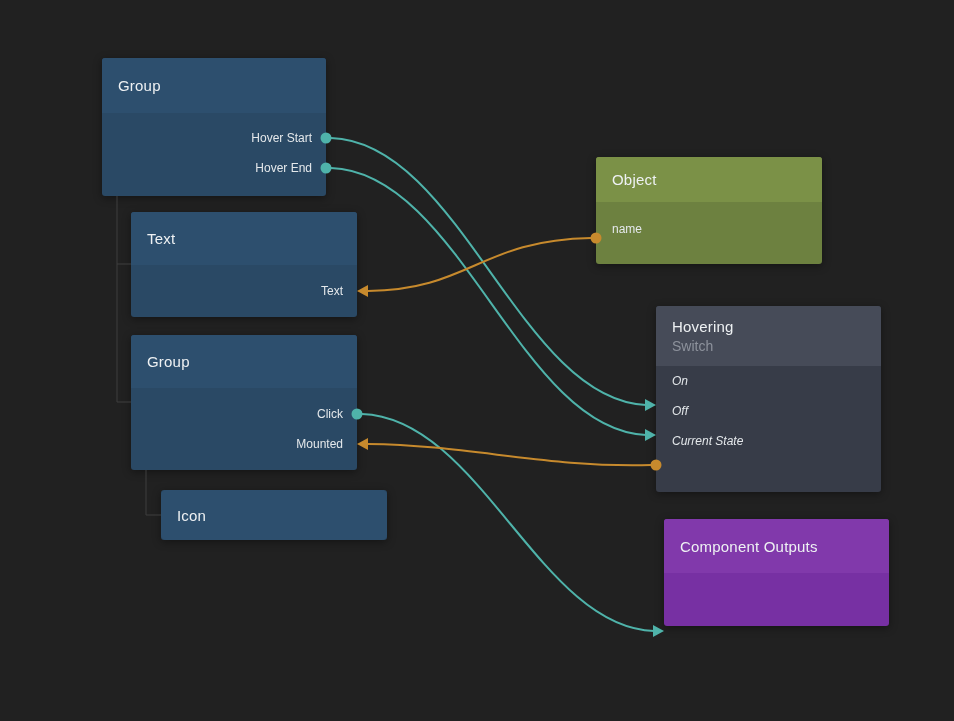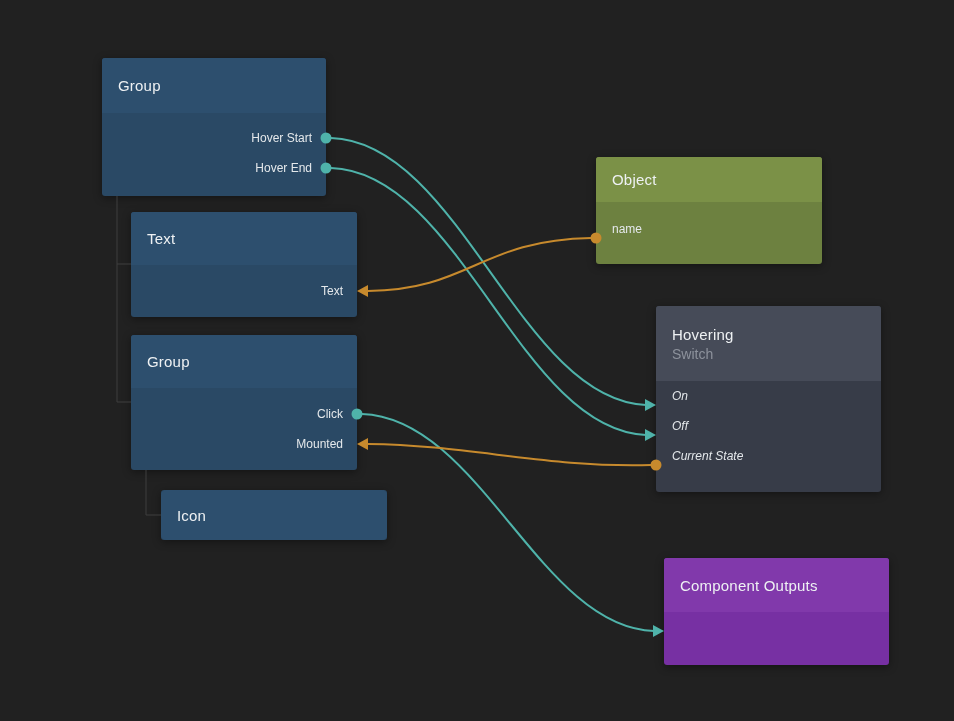--- a/index.html
+++ b/index.html
@@ -125,38 +125,38 @@
       <div class="node-title">Object</div>
     </div>
     <div class="ports" style="padding-top:12px;">
       <div class="port in">
         <span>name</span>
       </div>
     </div>
   </div>
 
   <div class="node slate" style="left:656px; top:306px; width:225px; height:186px;">
-    <div class="node-header" style="height:75px;">
+    <div class="node-header" style="height:60px;">
       <div class="node-title">Hovering</div>
       <div class="node-sub">Switch</div>
     </div>
     <div class="ports" style="font-style:italic;">
       <div class="port in">
         <span>On</span>
       </div>
       <div class="port in">
         <span>Off</span>
       </div>
       <div class="port in">
         <span>Current State</span>
       </div>
     </div>
   </div>
 
-  <div class="node purple" style="left:664px; top:558px; width:225px; height:107px;">
+  <div class="node purple" style="left:664px; top:519px; width:225px; height:107px;">
     <div class="node-header" style="height:54px;">
       <div class="node-title">Component Outputs</div>
     </div>
   </div>
 
   <svg class="overlay" viewBox="0 0 954 721">
 
     <path d="M117,196 L117,402 M117,264 L131,264 M117,402 L131,402 M146,470 L146,515 L161,515" fill="none" stroke-width="1" stroke="#3e3e3e"></path>
 
     <path d="M 331 138 C 460 142, 520 400, 646 405" fill="none" stroke-width="2" stroke="#4fb3aa"></path>

